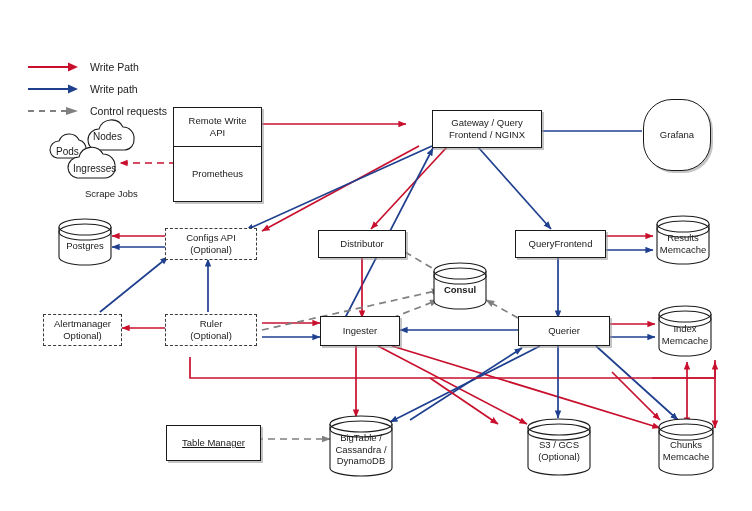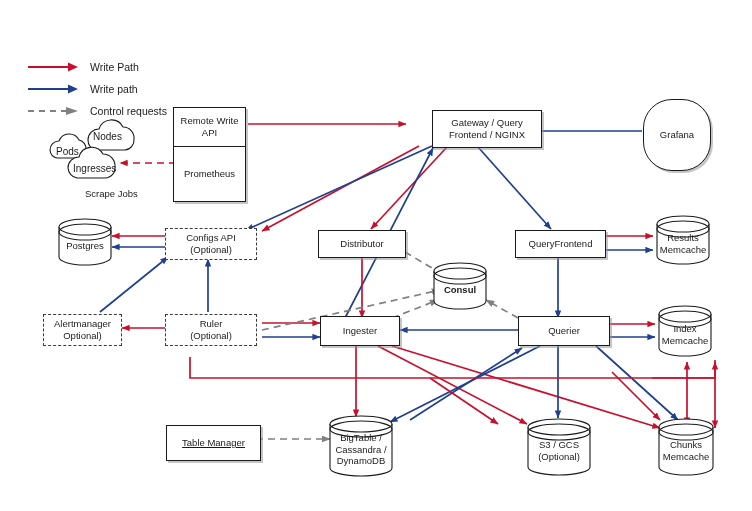--- a/index.html
+++ b/index.html
@@ -272,21 +272,21 @@
 
       <path d="M24,50 a11,11 0 0 1 11,-11 a13,13 0 0 1 24,-3 a12,12 0 0 1 12,13
                a10,10 0 0 1 -10,11 l-28,0 a11,11 0 0 1 -9,-10 Z" fill="#ffffff" stroke="#1a1a1a" stroke-width="1.1"></path>
     </svg>
     <span class="cloud-label" style="left:49px; top:13px;">Nodes</span>
     <span class="cloud-label" style="left:12px; top:28px;">Pods</span>
     <span class="cloud-label" style="left:29px; top:45px;">Ingresses</span>
   </div>
   <span class="free-label" style="left:85px; top:188px;">Scrape Jobs</span>
 
-  <div class="splitbox" style="left:173px; top:107px; width:73px; height:95px;">
+  <div class="splitbox" style="left:173px; top:107px; width:89px; height:95px;">
     <div class="seg top">
       <span>
         <span>Remote Write</span><br>
         <span>API</span>
       </span>
     </div>
     <div class="seg bottom">
       <span>Prometheus</span>
     </div>
   </div>

